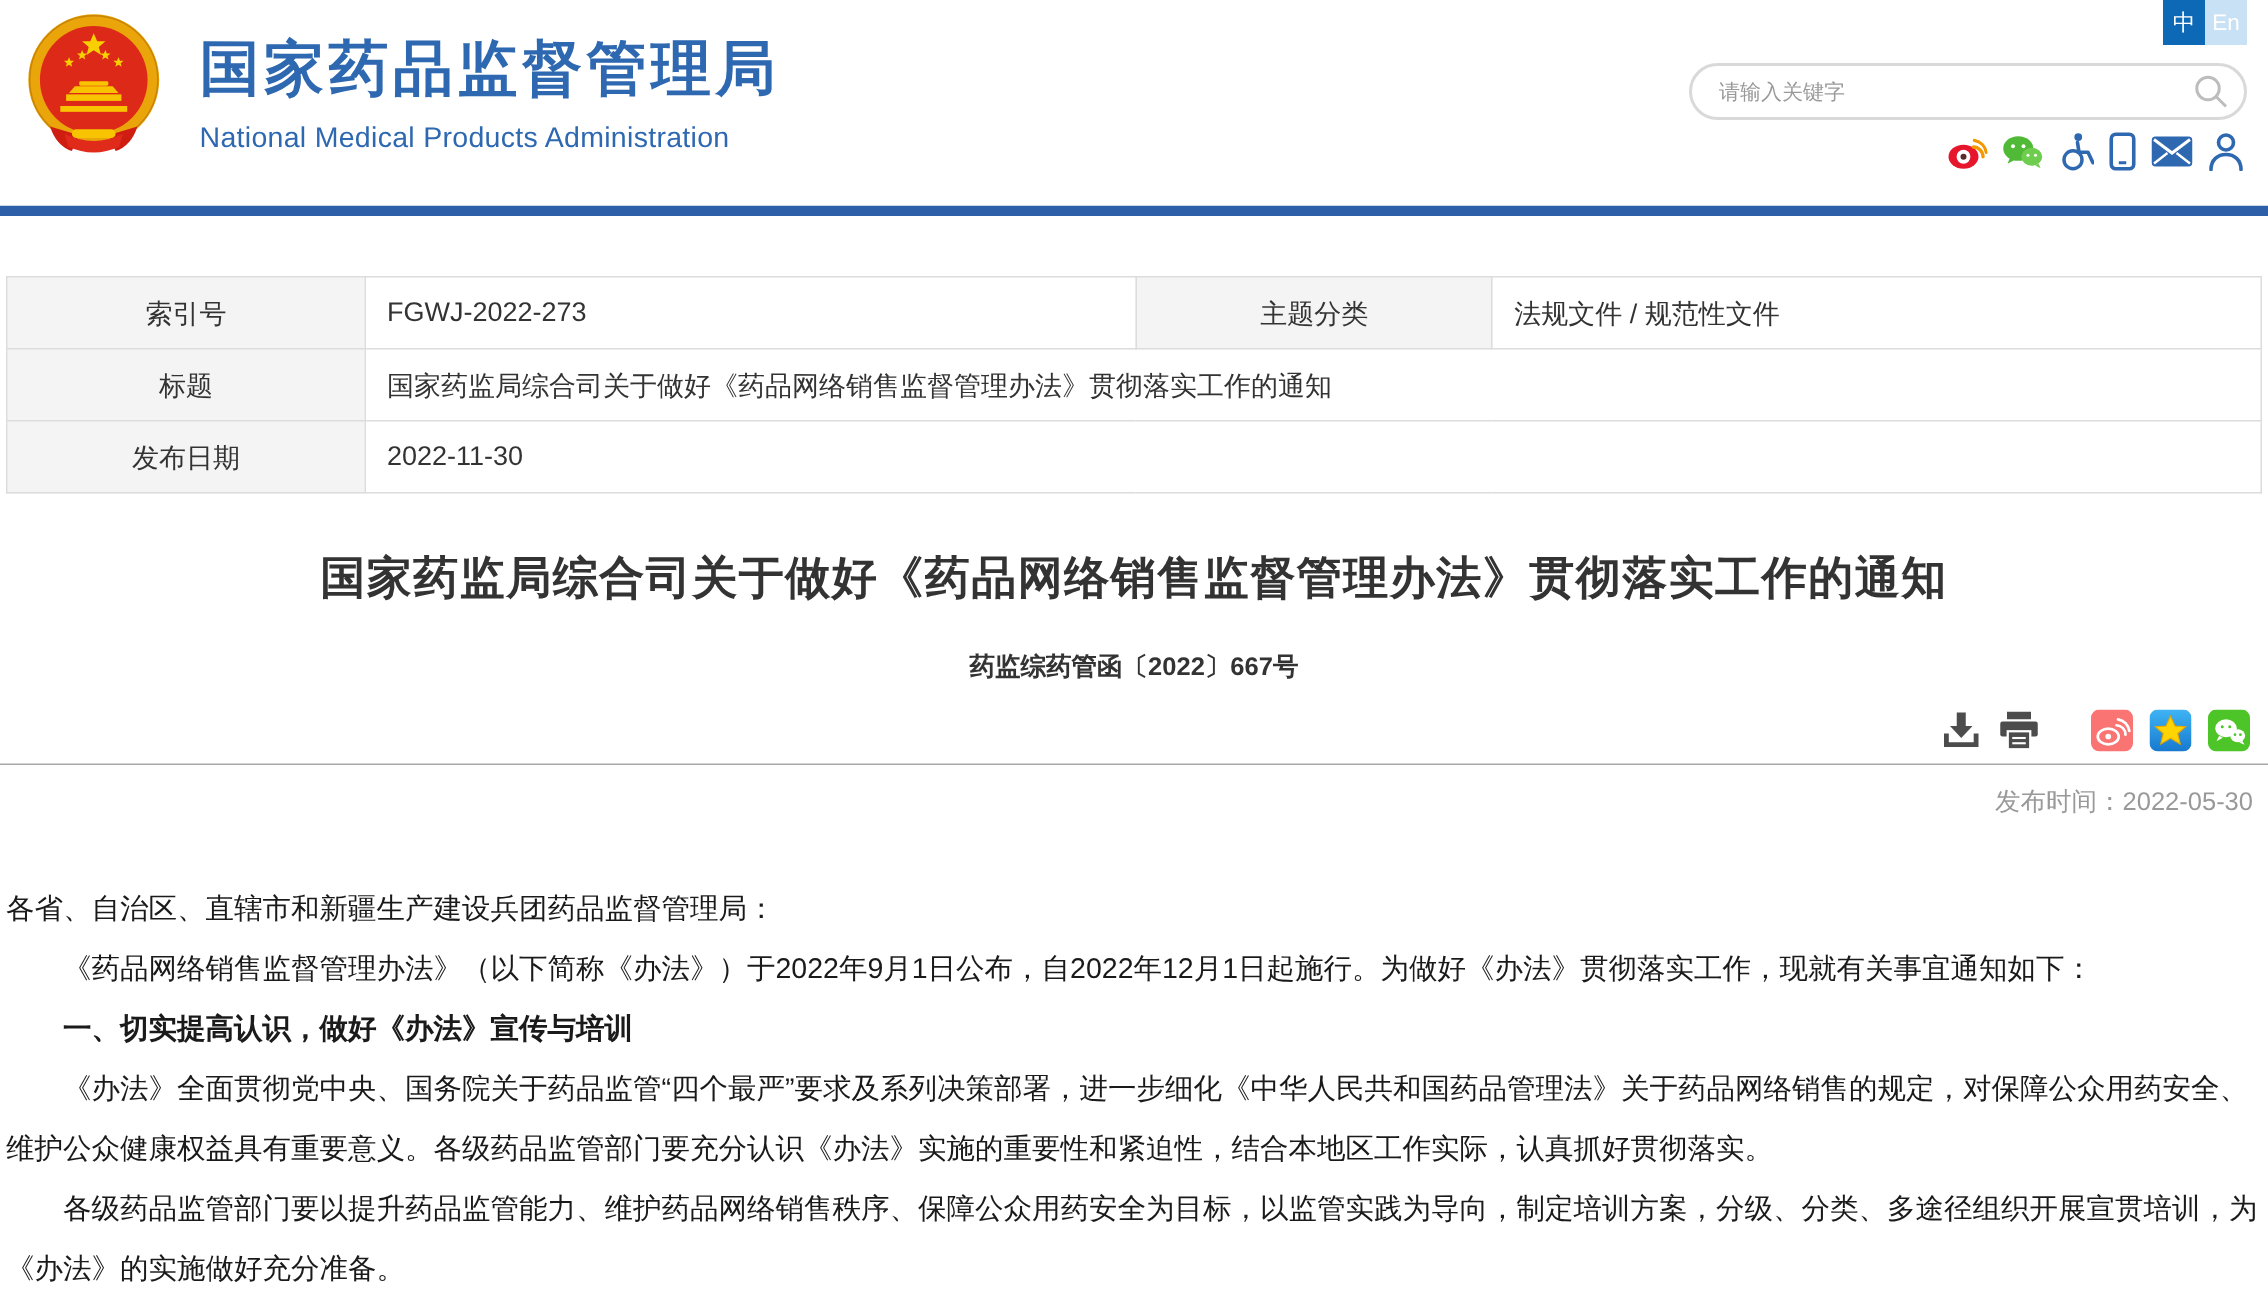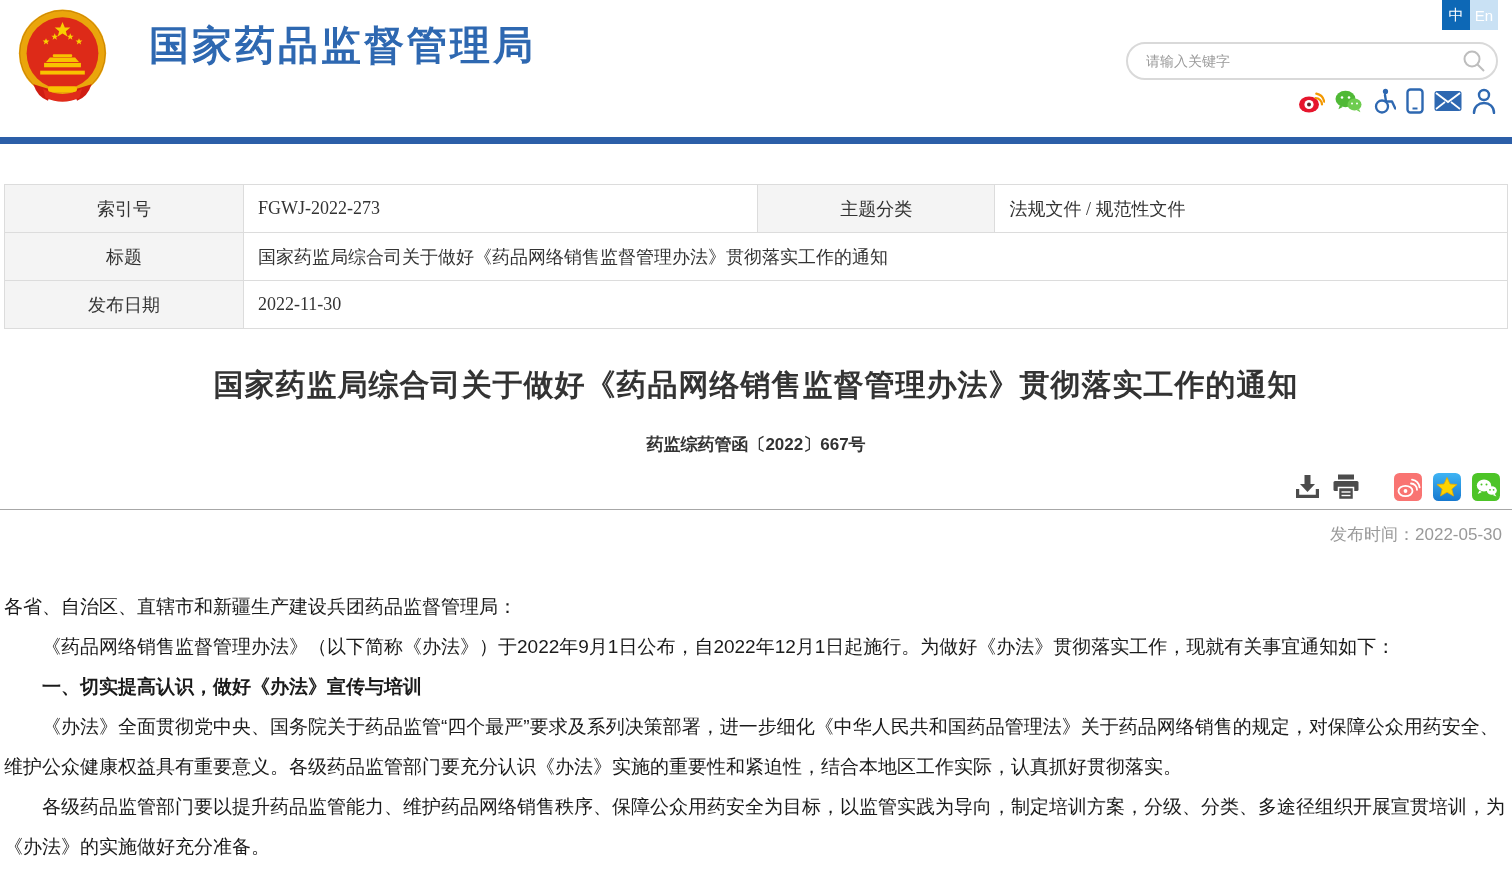--- a/index.html
+++ b/index.html
@@ -2,21 +2,21 @@
 <html><head>
 <meta charset="utf-8">
 <style>
   * { box-sizing: border-box; }
   html,body { margin:0; padding:0; background:#fff; }
   body { font-family:"Liberation Sans","DejaVu Sans",sans-serif; }
   .page { position:relative; width:1512px; height:872px; background:#fff; overflow:hidden; }
 
   
   .site-header { position:relative; height:137px; background:#fff; }
-  .brand { position:absolute; left:14px; top:6px; display:flex; align-items:flex-start; gap:38px; cursor:pointer; }
+  .brand { position:absolute; left:14px; top:6px; display:flex; align-items:flex-start; gap:22px; cursor:pointer; }
   .brand-text { padding-top:12px; }
   .site-title { font-size:40px; font-weight:bold; color:#2e68b1; letter-spacing:3px; }
   .site-subtitle { font-size:19px; color:#2e68b1; margin-top:9px; letter-spacing:0.2px; }
 
   .lang-toggle { position:absolute; right:14px; top:0; display:flex; }
   .lang { width:28px; height:30px; display:flex; align-items:center; justify-content:center; color:#fff; font-size:15px; cursor:pointer; }
   .lang-zh { background:#0d68b6; }
   .lang-en { background:#c9e1f4; }
 
   .search-box { position:absolute; right:14px; top:42px; width:372px; height:38px; border:2px solid #d9d9d9; border-radius:20px; display:flex; align-items:center; padding:0 10px 0 16px; background:#fff; }
@@ -24,21 +24,21 @@
   .search-input::placeholder { color:#9a9a9a; }
   .search-btn { display:flex; align-items:center; cursor:pointer; }
 
   .social-row { position:absolute; right:16px; top:88px; display:flex; gap:10px; align-items:center; }
   .social-row > span { display:flex; align-items:center; cursor:pointer; }
 
   .blue-bar { height:7px; background:#2c5fa8; }
 
   
   .meta-table { width:1504px; margin:40px 4px 0; border-collapse:collapse; font-size:18px; color:#333; table-layout:fixed; }
-  .meta-table td { border:1px solid #dcdcdc; height:48px; padding:0 14px; background:#fff;font-family:Liberation Serif, serif; }
+  .meta-table td { border:1px solid #dcdcdc; height:48px; padding:0 14px; background:#fff; }
   .meta-table td.mlabel { background:#f4f4f4; text-align:center; padding:0; }
 
   
   .doc-title { font-size:30px; font-weight:bold; color:#333; text-align:center; margin:36px 60px 0; letter-spacing:1px; }
   .doc-number { font-size:17px; color:#333; text-align:center; margin-top:27px;font-weight:bold; }
   .action-row { display:flex; justify-content:flex-end; align-items:center; gap:11px; margin:17px 12px 0; height:28px; }
   .action-row .grp-gap { width:12px; }
   .action-row > span { display:flex; align-items:center; cursor:pointer; }
   .rule { border:none; border-top:1px solid #a7a7a7; margin:8px 0 0; }
   .publish-time { text-align:right; color:#999; font-size:17px; margin:13px 10px 0; }
@@ -73,20 +73,21 @@
           <rect x="31" y="58" width="38" height="4.5" fill="#f8c300"></rect>
           <rect x="27" y="66" width="46" height="4" fill="#f8c300"></rect>
           <path d="M20 80 q4 13 15 17 l4.5-11 z" fill="#cf1d12"></path>
           <path d="M80 80 q-4 13 -15 17 l-4.5-11 z" fill="#cf1d12"></path>
           <path d="M30 85 q20 10 40 0 l-2.5 9 q-17.5 8 -35 0 z" fill="#e02b1a"></path>
           <rect x="35" y="82" width="30" height="6" rx="3" fill="#f8c300"></rect>
         </svg>
       </span>
       <div class="brand-text">
         <div class="site-title">国家药品监督管理局</div>
+        <div class="site-subtitle">National Medical Products Administration</div>
       </div>
     </div>
 
     <div class="lang-toggle">
       <span class="lang lang-zh">中</span>
       <span class="lang lang-en">En</span>
     </div>
 
     <div class="search-box">
       <input class="search-input" placeholder="请输入关键字" style="">

